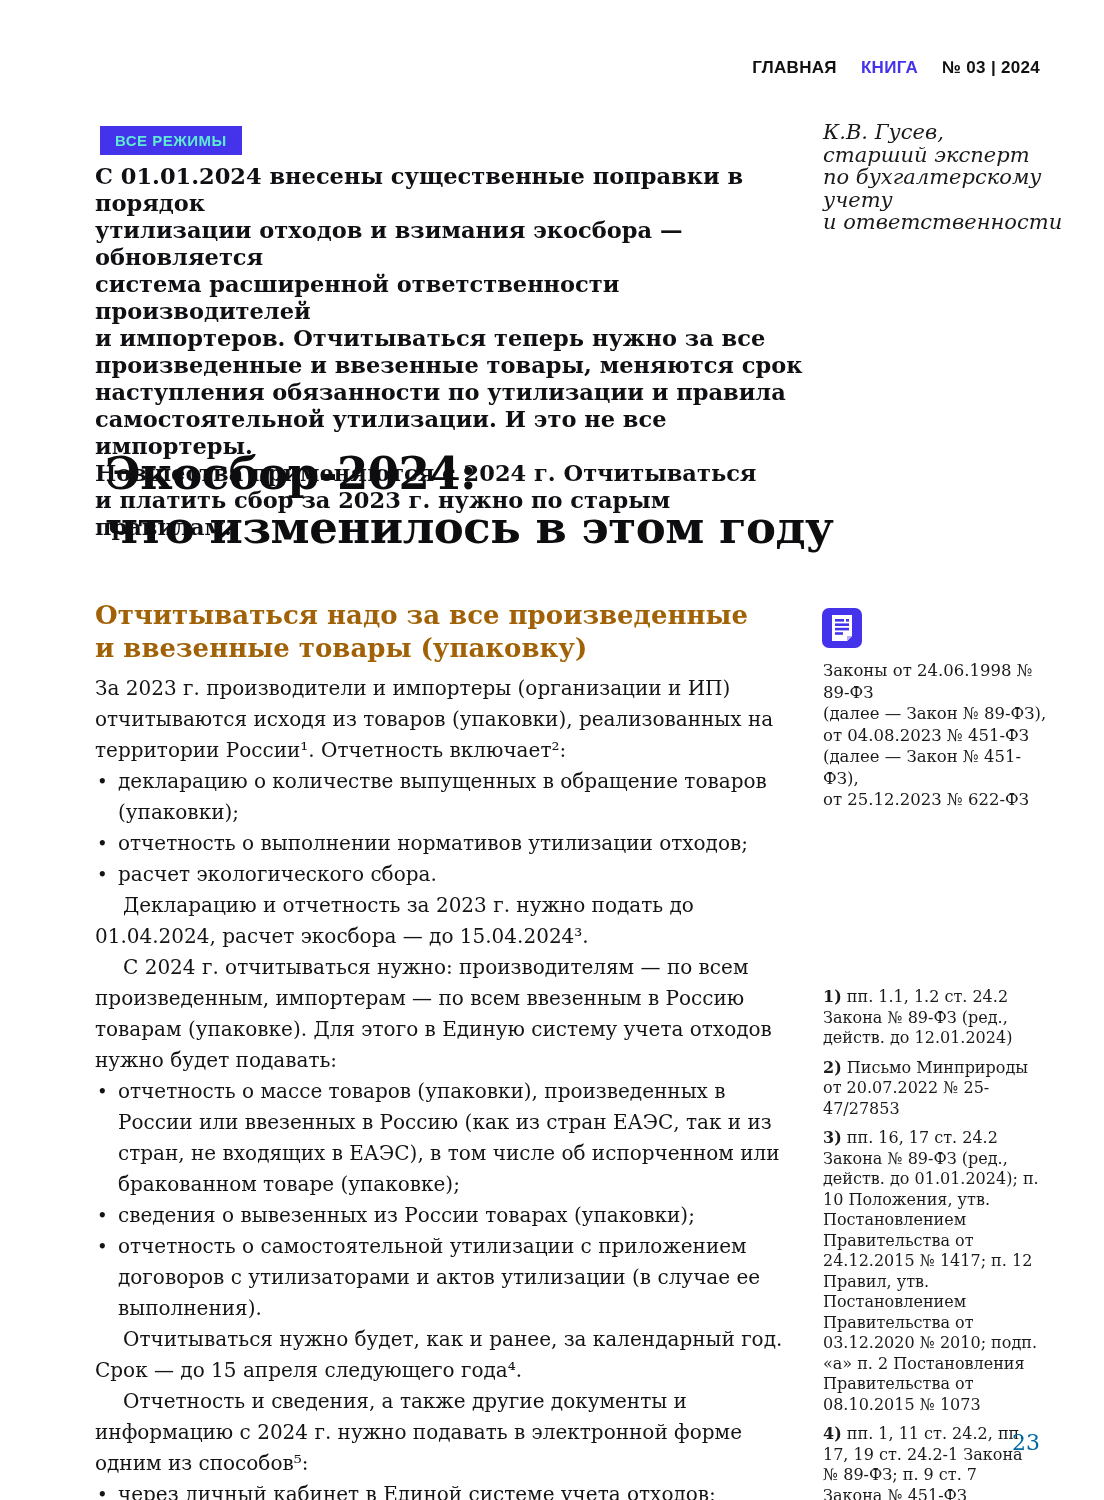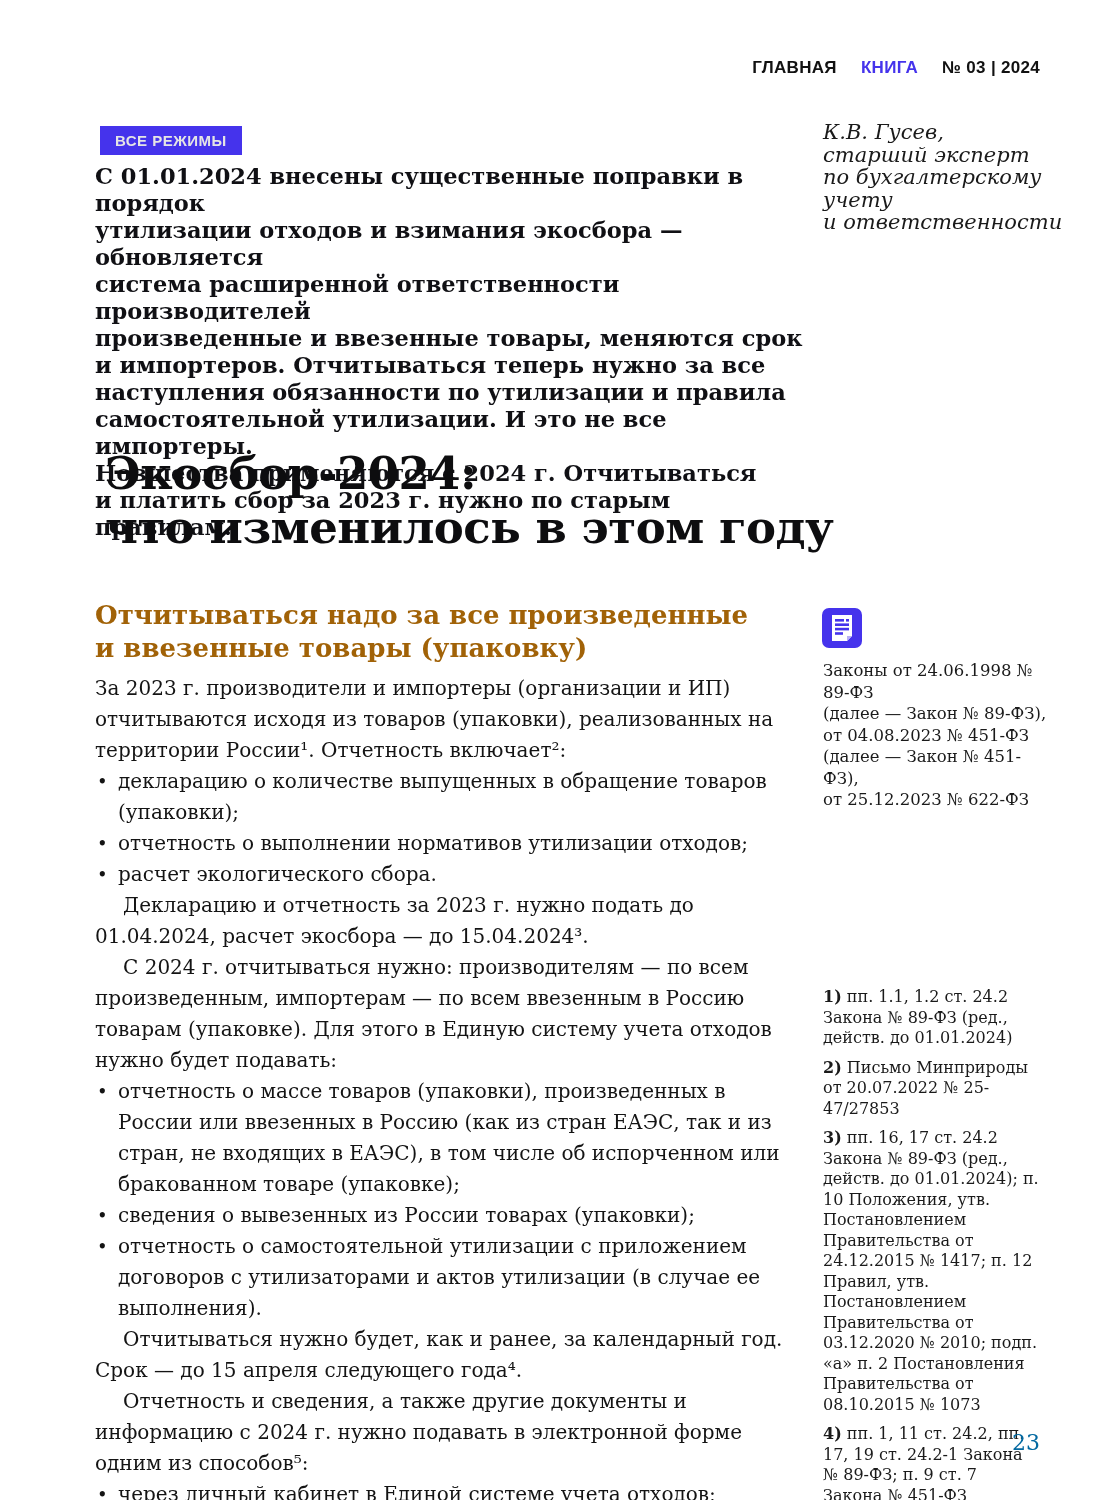--- a/index.html
+++ b/index.html
@@ -16,21 +16,21 @@
     position:absolute;top:58px;right:64px;
     display:flex;gap:24px;align-items:baseline;
     font-family:"Liberation Sans", sans-serif;
     font-weight:bold;font-size:17px;letter-spacing:.3px;
     color:#111;
   }
   .masthead .brand-blue{color:#4533ec;}
   
   .badge{
     position:absolute;left:100px;top:126px;
-    background:#4533ec;color:#e5e5e5;
+    background:#4533ec;color:#5eead4;
     font-family:"Liberation Sans", sans-serif;
     font-weight:bold;font-size:15px;letter-spacing:.5px;
     padding:6px 15px 6px 15px;
   }
   
   .lede{
     position:absolute;left:95px;top:163px;width:720px;
     font-weight:bold;font-size:22.5px;line-height:27px;
     color:#101014;
   }
@@ -92,22 +92,22 @@
     <span class="brand-blue">КНИГА</span>
     <span>№ 03 | 2024</span>
   </div>
 
   <div class="badge">ВСЕ РЕЖИМЫ</div>
 
   <div class="lede">
     <div>С 01.01.2024 внесены существенные поправки в порядок</div>
     <div>утилизации отходов и взимания экосбора — обновляется</div>
     <div>система расширенной ответственности производителей</div>
+    <div>и импортеров. Отчитываться теперь нужно за все</div>
     <div>произведенные и ввезенные товары, меняются срок</div>
-    <div>и импортеров. Отчитываться теперь нужно за все</div>
     <div>наступления обязанности по утилизации и правила</div>
     <div>самостоятельной утилизации. И это не все импортеры.</div>
     <div>Новшества применяются с 2024 г. Отчитываться</div>
     <div>и платить сбор за 2023 г. нужно по старым правилам.</div>
   </div>
 
   <div class="author">
     <div>К.В. Гусев,</div>
     <div>старший эксперт</div>
     <div>по бухгалтерскому учету</div>
@@ -155,21 +155,21 @@
 
   <div class="laws">
     <div>Законы от 24.06.1998 № 89-ФЗ</div>
     <div>(далее — Закон № 89-ФЗ),</div>
     <div>от 04.08.2023 № 451-ФЗ</div>
     <div>(далее — Закон № 451-ФЗ),</div>
     <div>от 25.12.2023 № 622-ФЗ</div>
   </div>
 
   <div class="footnotes">
-    <p class="footnote"><span class="fn-num">1)</span> <span>пп. 1.1, 1.2 ст. 24.2 Закона № 89-ФЗ (ред., действ. до 01.01.2024)</span></p>
+    <p class="footnote"><span class="fn-num">1)</span> <span>пп. 1.1, 1.2 ст. 24.2 Закона № 89-ФЗ (ред., действ. до 12.01.2024)</span></p>
     <p class="footnote"><span class="fn-num">2)</span> <span>Письмо Минприроды от 20.07.2022 № 25-47/27853</span></p>
     <p class="footnote"><span class="fn-num">3)</span> <span>пп. 16, 17 ст. 24.2 Закона № 89-ФЗ (ред., действ. до 01.01.2024); п. 10 Положения, утв. Постановлением Правительства от 24.12.2015 № 1417; п. 12 Правил, утв. Постановлением Правительства от 03.12.2020 № 2010; подп. «а» п. 2 Постановления Правительства от 08.10.2015 № 1073</span></p>
     <p class="footnote"><span class="fn-num">4)</span> <span>пп. 1, 11 ст. 24.2, пп. 17, 19 ст. 24.2-1 Закона № 89-ФЗ; п. 9 ст. 7 Закона № 451-ФЗ</span></p>
 
   </div>
 
   <div class="pageno">23</div>
 
 </div>
 

